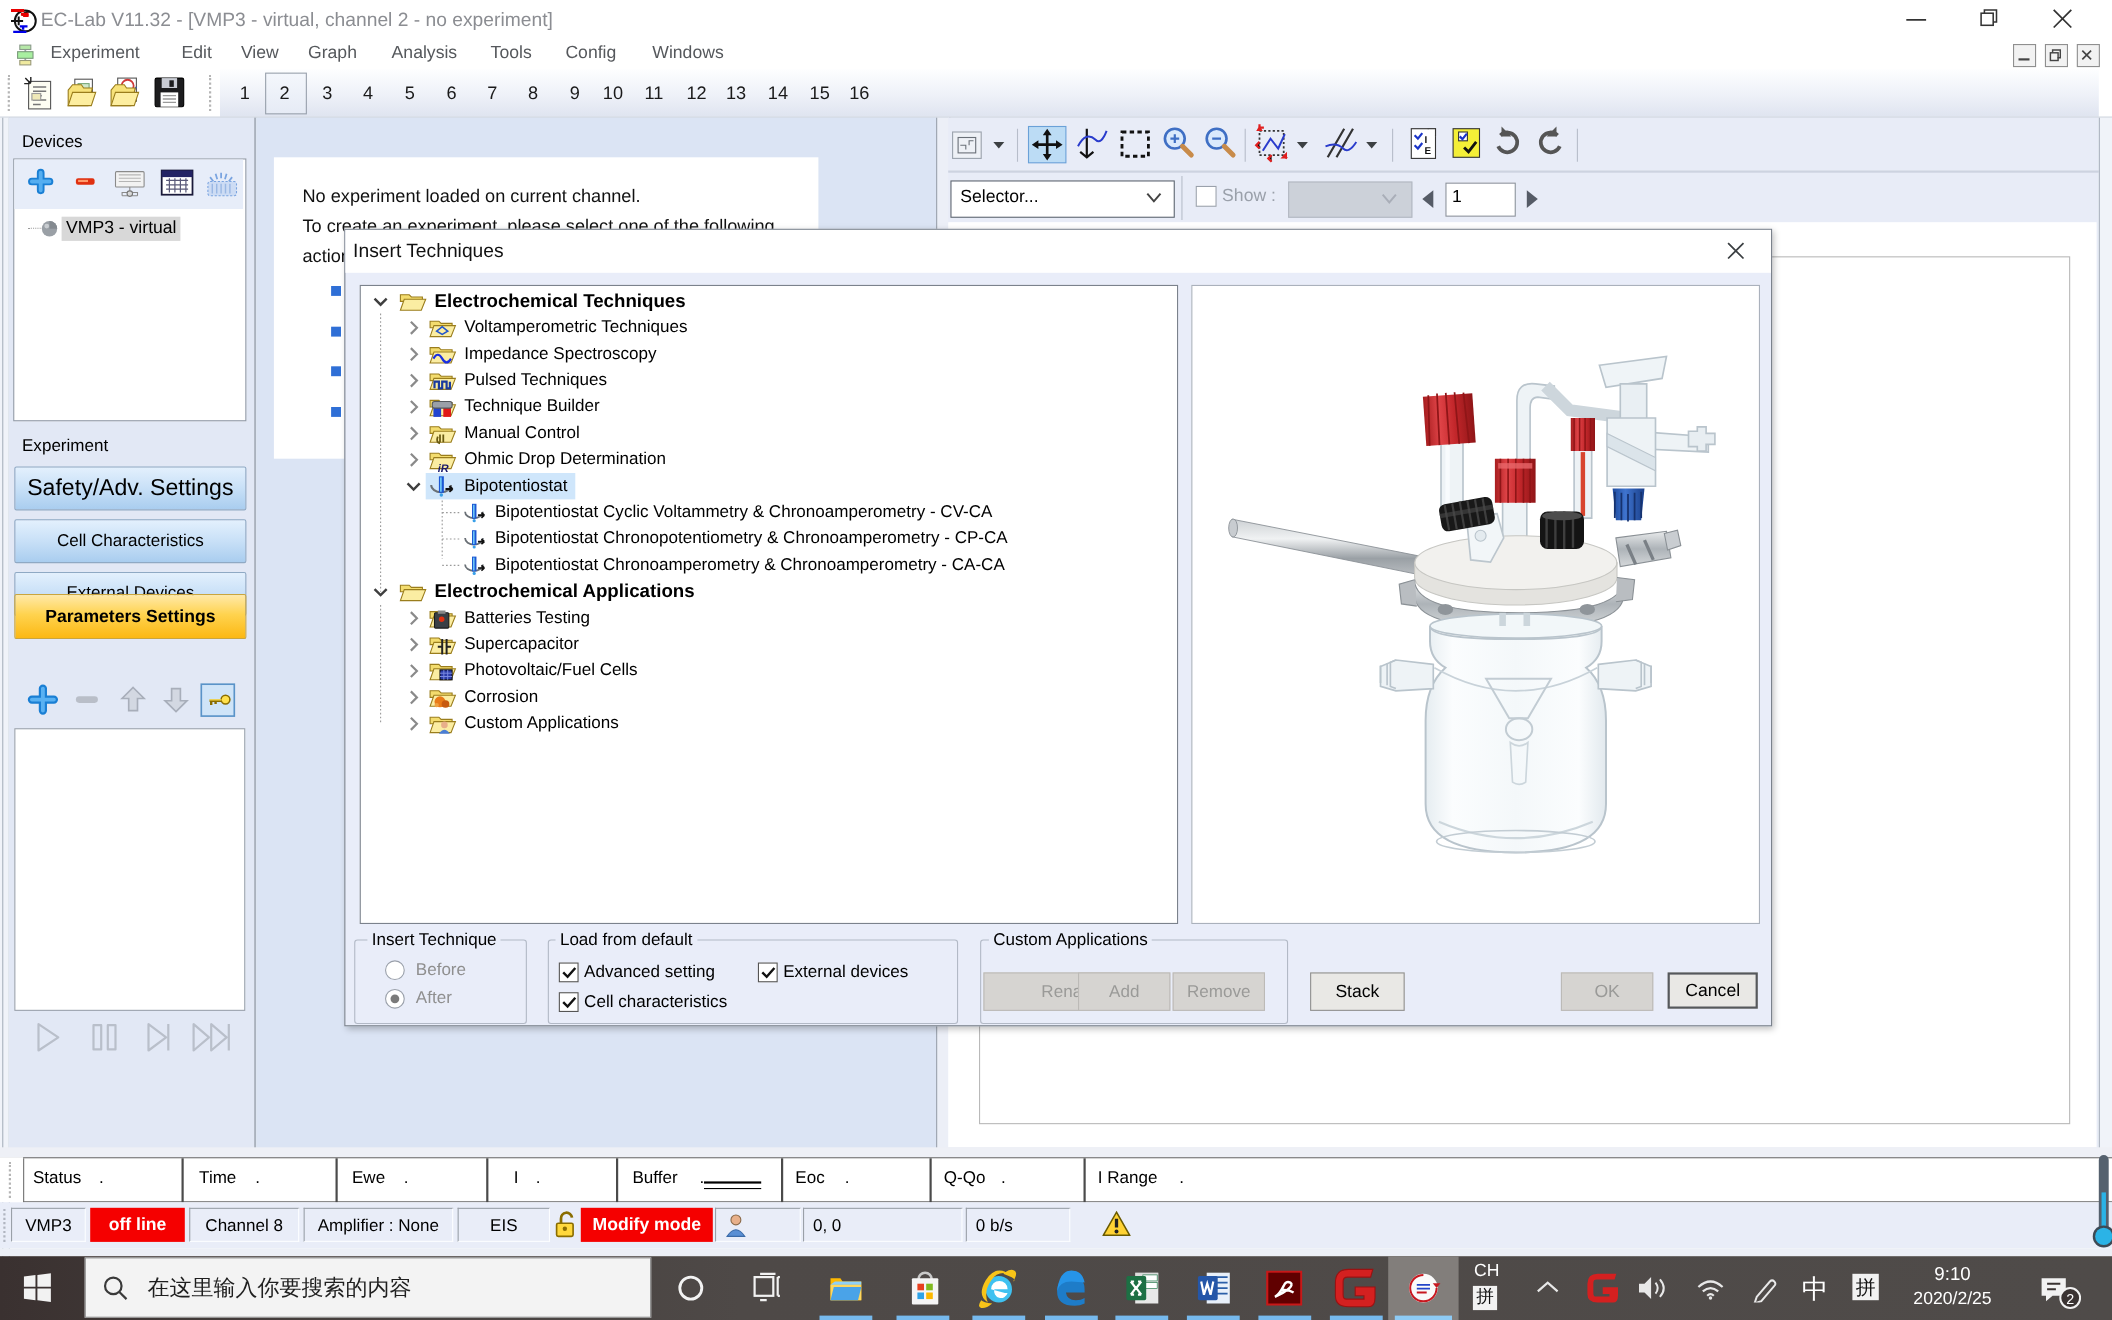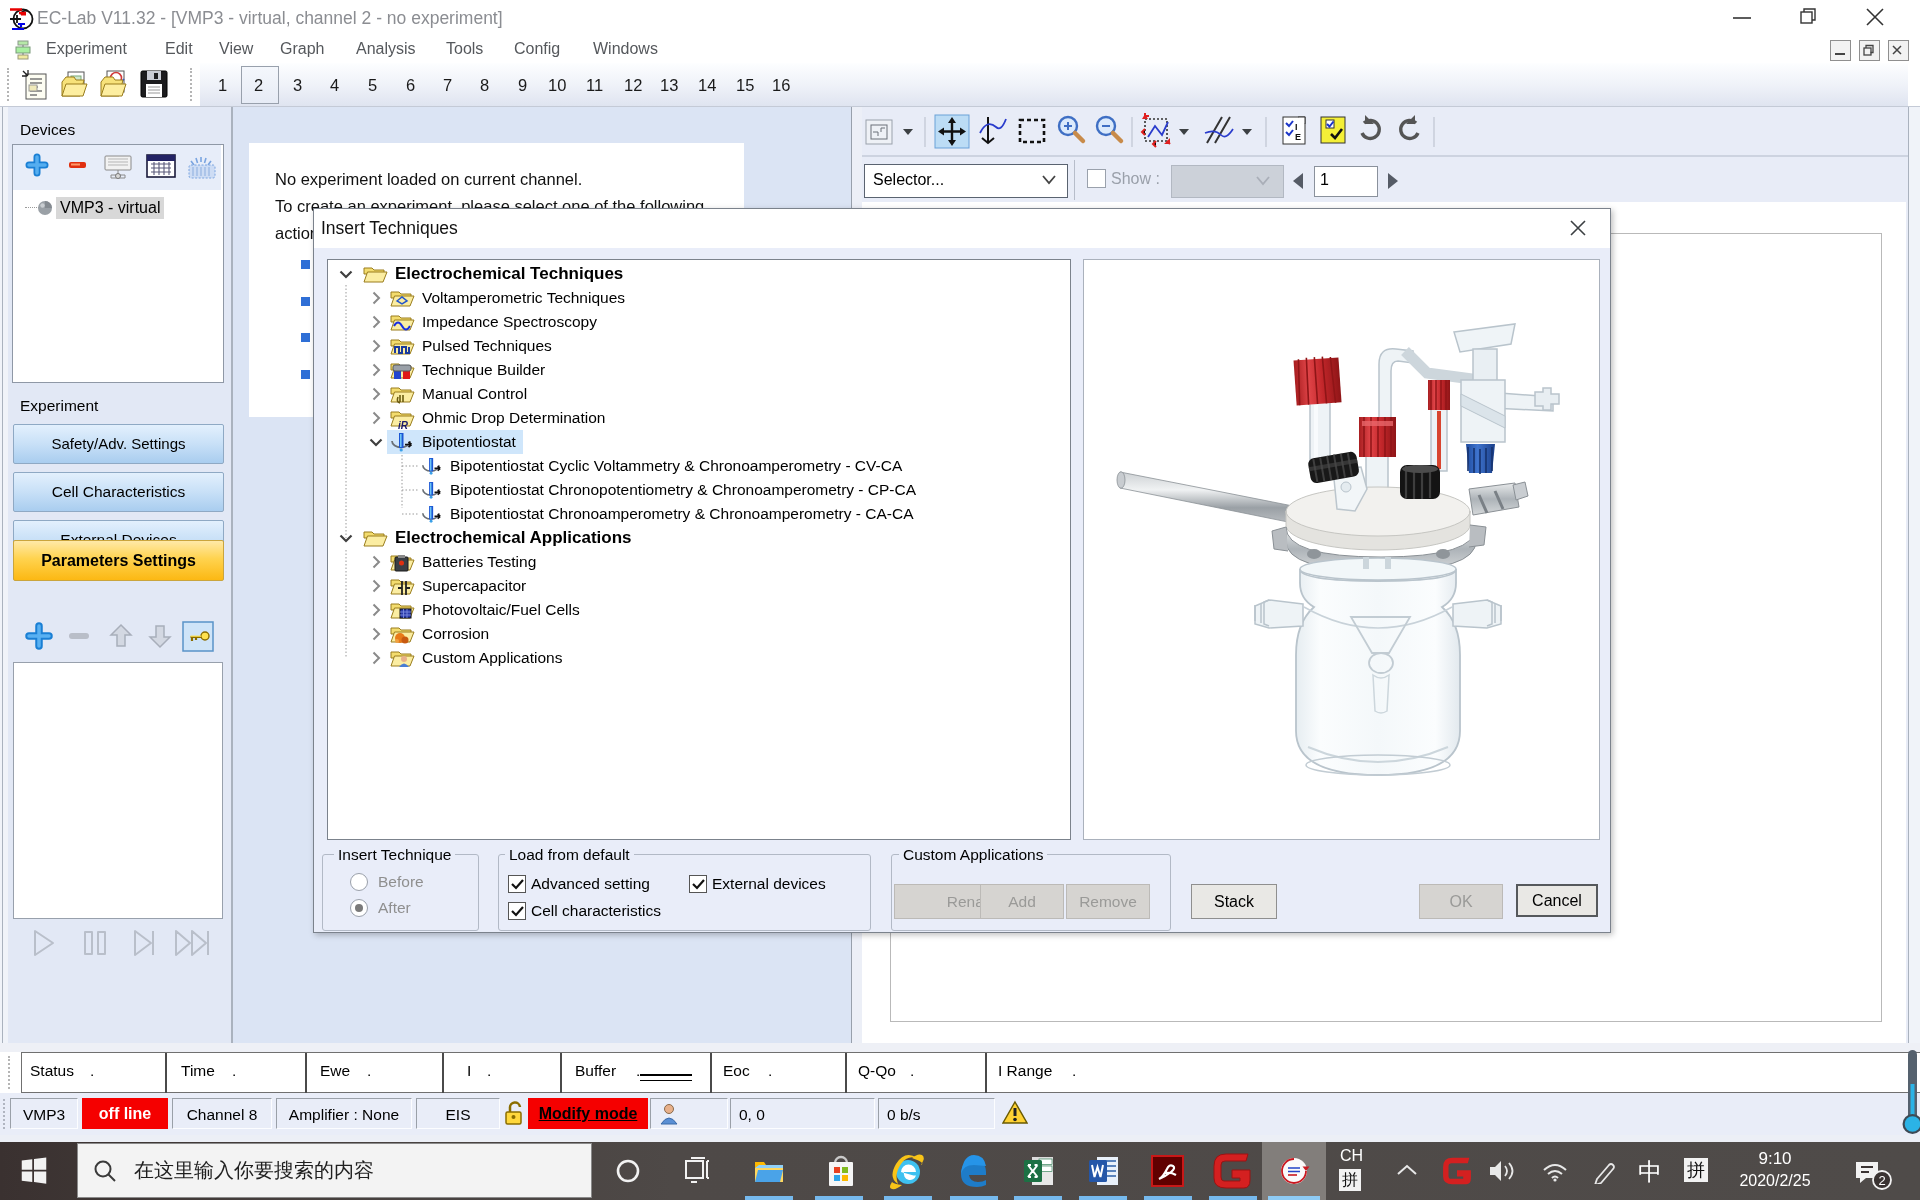--- a/index.html
+++ b/index.html
@@ -157,21 +157,21 @@
 <svg class="abs" style="left:36px;top:199px;" width="18" height="18" viewBox="0 0 18 18">
   <circle cx="9" cy="9" r="7" fill="#9aa0a6"></circle>
   <path d="M9 2 a7 7 0 0 1 7 7 l-7 0 z" fill="#848a90"></path>
   <circle cx="6.5" cy="6.5" r="2.2" fill="#c9cdd1"></circle>
 </svg>
 <div class="abs" style="left:56px;top:197px;width:108px;height:22px;background:#d8d8d8;"></div>
 <div class="abs" style="left:60px;top:199px;font-size:16px;color:#000;">VMP3 - virtual</div>
 
 <div class="abs" style="left:20px;top:397px;font-size:15.5px;color:#000;">Experiment</div>
 
-<div class="abs" id="btn1" style="left:13px;top:424px;width:209px;height:38px;background:linear-gradient(180deg,#e3f0fd 0%,#c8e0f7 50%,#a9cdef 100%);border:1px solid #8fa9c4;border-radius:2px;text-align:center;line-height:38px;font-size:15px;color:#000;">Safety/Adv. Settings</div>
+<div class="abs" id="btn1" style="left:13px;top:424px;width:209px;height:38px;background:linear-gradient(180deg,#e3f0fd 0%,#c8e0f7 50%,#a9cdef 100%);border:1px solid #8fa9c4;border-radius:2px;text-align:center;line-height:38px;font-size:21px;color:#000;">Safety/Adv. Settings</div>
 <div class="abs" id="btn2" style="left:13px;top:472px;width:209px;height:38px;background:linear-gradient(180deg,#e3f0fd 0%,#c8e0f7 50%,#a9cdef 100%);border:1px solid #8fa9c4;border-radius:2px;text-align:center;line-height:38px;font-size:15.5px;color:#000;">Cell Characteristics</div>
 <div class="abs" id="btn3" style="left:13px;top:520px;width:209px;height:38px;background:linear-gradient(180deg,#e3f0fd 0%,#c8e0f7 50%,#a9cdef 100%);border:1px solid #8fa9c4;border-radius:2px;text-align:center;line-height:38px;font-size:15.5px;color:#000;">External Devices</div>
 <div class="abs" id="btn4" style="left:13px;top:540px;width:209px;height:39px;background:linear-gradient(180deg,#ffe9a8 0%,#ffd34f 45%,#fcb813 100%);border:1px solid #caa53d;border-radius:2px;text-align:center;line-height:39px;font-size:16px;font-weight:bold;color:#000;">Parameters Settings</div>
 
 <div class="abs" id="param-icons" style="left:13px;top:616px;"><svg width="208" height="42" viewBox="0 0 208 42">
  <g stroke-linecap="round">
   <path d="M26 10 v20 M16 20 h20" stroke="#1a7fd4" stroke-width="7.5"></path>
   <path d="M26 10 v20 M16 20 h20" stroke="#59b1f2" stroke-width="3.5"></path>
  </g>
  <rect x="56" y="17" width="20" height="6" rx="3" fill="#b9bec8"></rect>
@@ -347,24 +347,24 @@
 <div class="abs" style="left:845px;top:1053px;width:2px;height:40px;background:#4a4a4a;"></div>
 <div class="abs" style="left:985px;top:1053px;width:2px;height:40px;background:#4a4a4a;"></div>
 <div class="abs" style="left:640px;top:1074px;width:52px;height:4px;border-top:2px solid #000;border-bottom:1px solid #000;"></div>
 <div class="abs" id="statusrow2" style="left:0;top:1093px;width:1920px;height:42px;background:#e9edf8;"></div>
 <div class="abs" style="left:3px;top:1099px;width:3px;height:30px;border-left:2px dotted #b0b5c0;"></div>
 <div class="abs" style="left:10px;top:1098px;width:68px;height:31px;background:#e9edf8;border-top:1px solid #9aa0a8;border-left:1px solid #9aa0a8;border-bottom:1px solid #fcfdff;border-right:1px solid #fcfdff;text-align:center;line-height:31px;font-size:15.5px;color:#000;box-sizing:border-box;">VMP3</div>
 <div class="abs" style="left:82px;top:1098px;width:86px;height:31px;background:#f50000;text-align:center;line-height:31px;font-size:16px;font-weight:bold;color:#fff;">off line</div>
 <div class="abs" style="left:172px;top:1098px;width:100px;height:31px;background:#e9edf8;border-top:1px solid #9aa0a8;border-left:1px solid #9aa0a8;border-bottom:1px solid #fcfdff;border-right:1px solid #fcfdff;text-align:center;line-height:31px;font-size:15.5px;color:#000;box-sizing:border-box;">Channel 8</div>
 <div class="abs" style="left:276px;top:1098px;width:136px;height:31px;background:#e9edf8;border-top:1px solid #9aa0a8;border-left:1px solid #9aa0a8;border-bottom:1px solid #fcfdff;border-right:1px solid #fcfdff;text-align:center;line-height:31px;font-size:15.5px;color:#000;box-sizing:border-box;">Amplifier : None</div>
 <div class="abs" style="left:416px;top:1098px;width:84px;height:31px;background:#e9edf8;border-top:1px solid #9aa0a8;border-left:1px solid #9aa0a8;border-bottom:1px solid #fcfdff;border-right:1px solid #fcfdff;text-align:center;line-height:31px;font-size:15.5px;color:#000;box-sizing:border-box;">EIS</div>
-<div class="abs" style="left:528px;top:1098px;width:120px;height:31px;background:#f50000;text-align:center;line-height:31px;font-size:16px;font-weight:bold;color:#000000;text-decoration:underline;">Modify mode</div>
+<div class="abs" style="left:528px;top:1098px;width:120px;height:31px;background:#f50000;text-align:center;line-height:31px;font-size:16px;font-weight:bold;color:#ffffff;">Modify mode</div>
 <div class="abs" style="left:650px;top:1098px;width:78px;height:31px;background:#e9edf8;border-top:1px solid #9aa0a8;border-left:1px solid #9aa0a8;border-bottom:1px solid #fcfdff;border-right:1px solid #fcfdff;text-align:center;line-height:31px;font-size:15.5px;color:#000;box-sizing:border-box;"></div>
 <div class="abs" style="left:730px;top:1098px;width:145px;height:31px;background:#e9edf8;border-top:1px solid #9aa0a8;border-left:1px solid #9aa0a8;border-bottom:1px solid #fcfdff;border-right:1px solid #fcfdff;text-align:left;padding-left:8px;line-height:31px;font-size:15.5px;color:#000;box-sizing:border-box;">0, 0</div>
-<div class="abs" style="left:878px;top:1098px;width:117px;height:31px;background:#e9edf8;border-top:1px solid #9aa0a8;border-left:1px solid #9aa0a8;border-bottom:1px solid #fcfdff;border-right:1px solid #fcfdff;text-align:left;padding-left:8px;line-height:31px;font-size:15.5px;color:#000;box-sizing:border-box;">0 b/s</div>
+<div class="abs" style="left:878px;top:1098px;width:95px;height:31px;background:#e9edf8;border-top:1px solid #9aa0a8;border-left:1px solid #9aa0a8;border-bottom:1px solid #fcfdff;border-right:1px solid #fcfdff;text-align:left;padding-left:8px;line-height:31px;font-size:15.5px;color:#000;box-sizing:border-box;">0 b/s</div>
 <svg class="abs" style="left:502px;top:1100px;" width="26" height="28" viewBox="0 0 26 28">
  <path d="M8 12 v-4 a5 5 0 0 1 10 -1" fill="none" stroke="#8a6d00" stroke-width="2.5"></path>
  <rect x="4" y="12" width="15" height="12" rx="1.5" fill="#ffd83d" stroke="#8a6d00" stroke-width="1.5"></rect>
  <circle cx="11.5" cy="17" r="2" fill="#8a6d00"></circle>
 </svg>
 <svg class="abs" style="left:658px;top:1102px;" width="22" height="24" viewBox="0 0 22 24">
  <circle cx="11" cy="7" r="4.5" fill="#e8b08a" stroke="#8a6a4a"></circle>
  <path d="M3 22 q8 -12 16 0 z" fill="#5a8fd4" stroke="#3a6aa8"></path>
 </svg>
 <svg class="abs" style="left:1002px;top:1100px;" width="26" height="25" viewBox="0 0 26 25">

